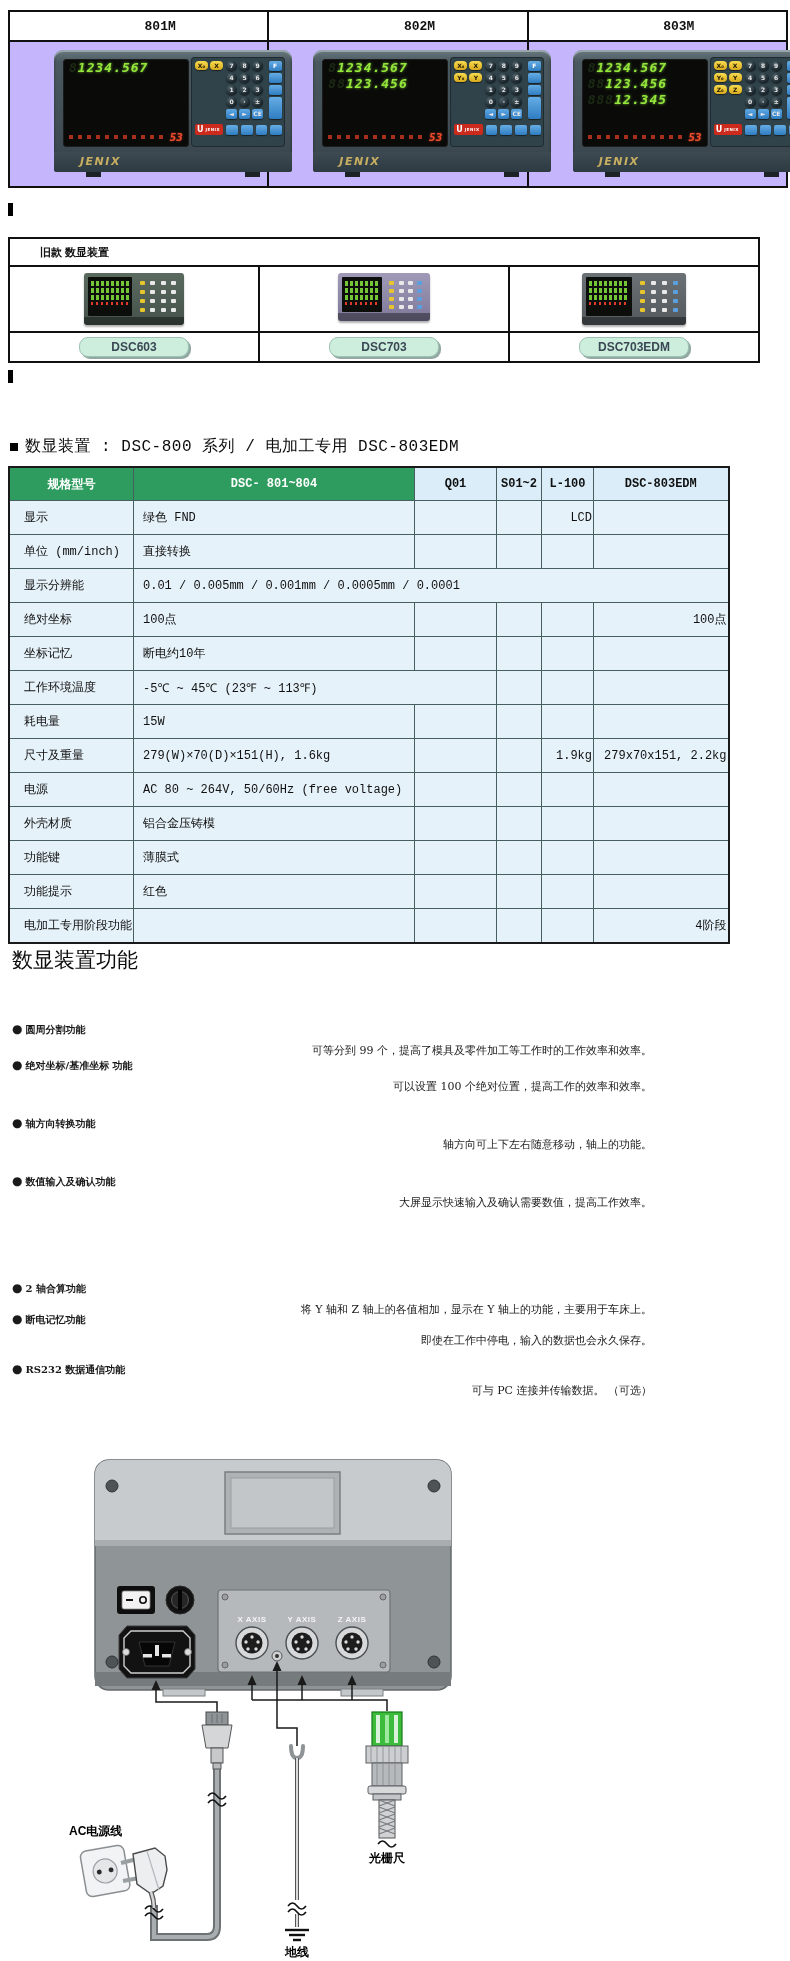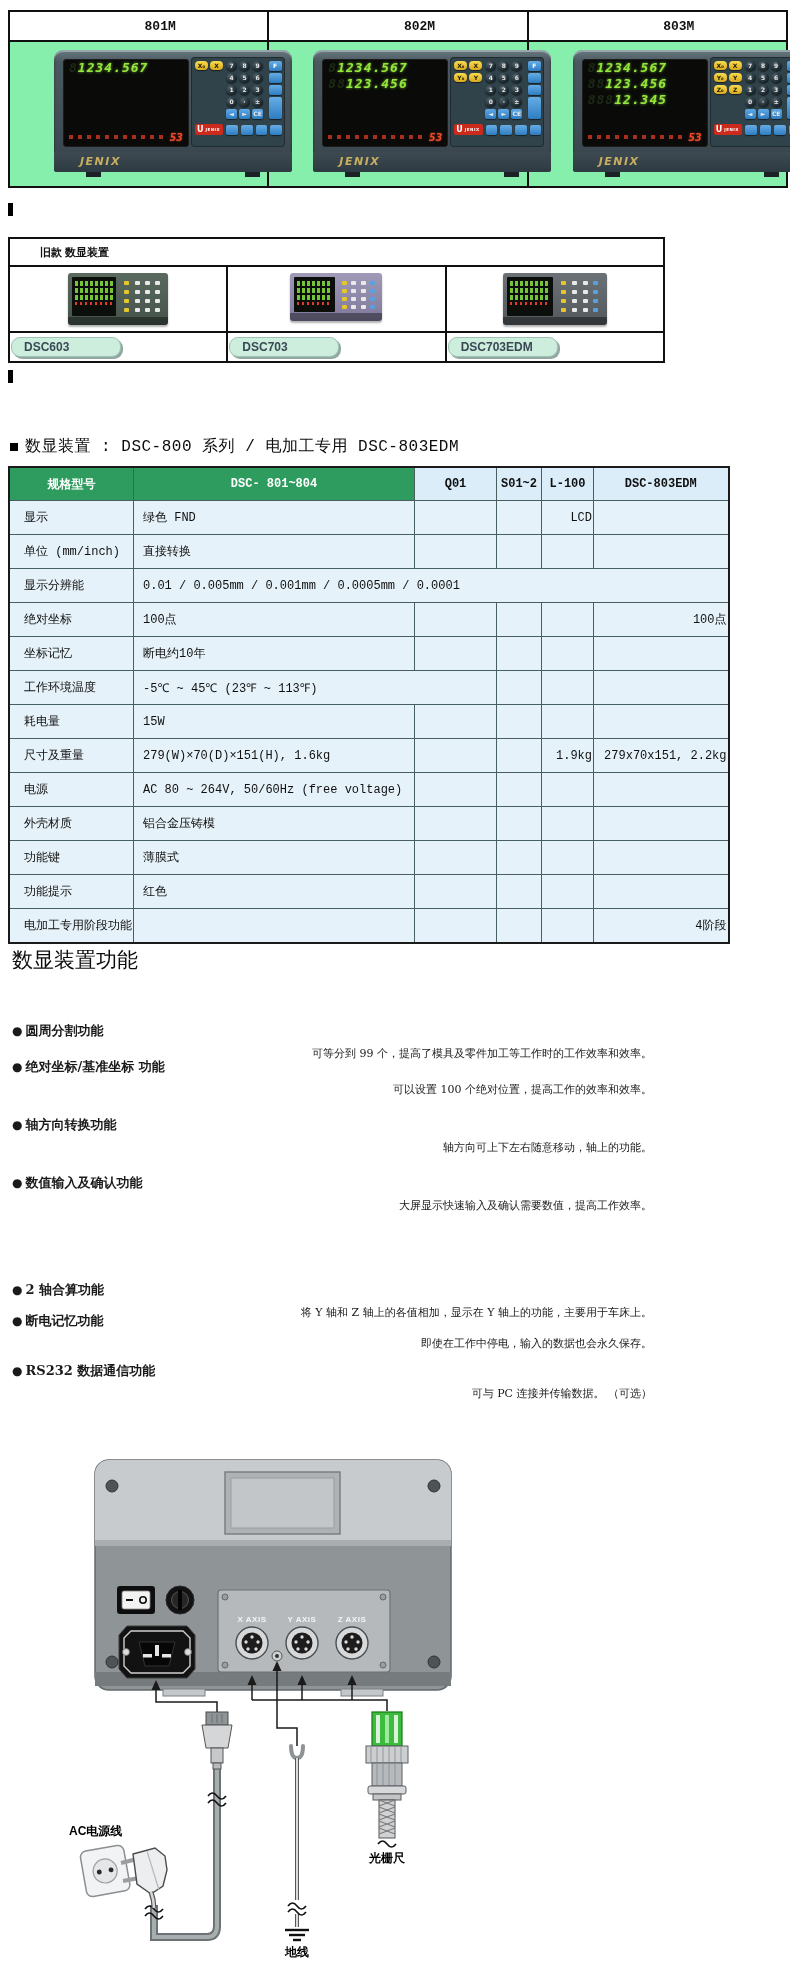--- a/index.html
+++ b/index.html
@@ -5,21 +5,21 @@
   html,body{margin:0;padding:0;background:#fff;}
   body{width:790px;height:1961px;position:relative;font-family:"Liberation Sans","DejaVu Sans",sans-serif;color:#111;}
 
   
   table{border-collapse:collapse;}
 
   
   .top-table{position:absolute;left:8px;top:10px;width:780px;table-layout:fixed;border:2px solid #101010;}
   .top-table td{border:2px solid #101010;padding-left:44px;}
   .prod-head{height:26px;text-align:center;font:bold 13px "Liberation Mono","DejaVu Sans Mono",monospace;background:#fff;}
-  .prod-cell{height:142px;background:#86efac;vertical-align:top;}
+  .prod-cell{height:142px;background:#c4b5fd;vertical-align:top;}
 
   
   .device{width:238px;height:122px;margin:7px auto 0;position:relative;border-radius:9px 9px 3px 3px;
     background:linear-gradient(#6a7980,#4a585f 10%,#404d54 65%,#36424a);
     box-shadow:inset 0 2px 0 rgba(190,205,210,.55), inset 0 -2px 3px rgba(0,0,0,.4);}
   .dev-foot{position:absolute;bottom:-5px;width:15px;height:5px;background:#1c2326;}
   .dev-foot.l{left:32px;} .dev-foot.r{right:32px;}
   .dev-screen{position:absolute;left:9px;top:9px;width:124px;height:86px;background:#0a0b09;border:1px solid #1c1c1c;border-radius:3px;overflow:hidden;}
   .seg-row{height:16px;line-height:16px;padding-left:5px;font:bold italic 13px "DejaVu Sans Mono","Liberation Mono",monospace;letter-spacing:1px;white-space:nowrap;}
   .seg-dim{color:#1d2b15;}
@@ -47,25 +47,25 @@
   .logo-u{font:bold 8px/11px "DejaVu Sans",sans-serif;font-style:normal;}
   .logo-txt{font:bold 4px/11px "DejaVu Sans",sans-serif;font-style:normal;letter-spacing:.5px;}
   .dev-base{position:absolute;left:0;right:0;bottom:0;height:20px;background:linear-gradient(#3d4a51,#2e3a41);border-radius:0 0 3px 3px;}
   .dev-brand{position:absolute;left:26px;bottom:4px;font:bold italic 11px "DejaVu Sans",sans-serif;color:#c8ae61;letter-spacing:1.5px;}
 
   
   .tick{position:absolute;left:8px;width:5px;height:13px;background:#000;}
   .tick1{top:203px;} .tick2{top:370px;}
 
   
-  .old-table{position:absolute;left:8px;top:237px;width:657px;table-layout:fixed;border:2px solid #101010;}
+  .old-table{position:absolute;left:8px;top:237px;width:752px;table-layout:fixed;border:2px solid #101010;}
   .old-table td{border:2px solid #101010;}
   .old-head{height:24px;font:bold 11px "Liberation Sans",sans-serif;padding-left:30px;background:#fff;}
   .old-cell{height:62px;background:#fff;vertical-align:top;}
-  .pill-cell{height:26px;text-align:left;background:#fff;}
+  .pill-cell{height:26px;text-align:center;background:#fff;}
   .pill{display:inline-block;min-width:84px;padding:2px 12px;background:#cdeddd;border:1px solid #9cc3b3;border-radius:9px;
     box-shadow:2px 2px 0 #93a8a2;font:bold 12px "Liberation Sans",sans-serif;color:#3a4854;}
 
   
   .mini{position:relative;margin:5px auto 0;border-radius:3px;box-shadow:0 2px 2px rgba(0,0,0,.3);}
   .mini.m603{width:100px;height:52px;background:linear-gradient(#5b6a5f,#44524a);}
   .mini.m703{width:92px;height:48px;background:linear-gradient(#a09ab8,#7f7899);}
   .mini.medm{width:104px;height:52px;background:linear-gradient(#6b7175,#53585c);}
   .mini-screen{position:absolute;left:4px;top:4px;width:44%;bottom:9px;background:#0b0e0b;border-radius:1px;padding-top:2px;box-sizing:border-box;}
   .mini-row{height:5px;margin:2px 3px;background:repeating-linear-gradient(90deg,#7ed63a 0 3px,transparent 3px 5px);opacity:.92;}
@@ -89,21 +89,21 @@
   .th-green{background:#2f9c5f;color:#fff;}
   .th-blue{background:#daedf8;color:#101010;}
   .spec-table td{height:31px;background:#e6f2f9;color:#101010;}
   td.sp-label{padding-left:14px;text-align:left;}
   td.sp-main{padding-left:9px;text-align:left;}
   td.sp-c{text-align:right;}
 
   
   .fn-title{position:absolute;left:12px;top:946px;font:400 21px "DejaVu Serif","Liberation Serif",serif;color:#0c0c0c;}
   .fn-item{position:absolute;left:12px;width:640px;font-family:"DejaVu Serif","Liberation Serif",serif;color:#1a1a1a;}
-  .fn-t{font-size:13px;font-weight:bold;}
+  .fn-t{font-size:10px;font-weight:bold;}
   .fn-t::before{content:"●";margin-right:3px;font-size:12px;}
   .fn-d{font-size:11px;margin-top:6px;padding-left:14px;text-align:right;}
   .fn-i1{top:1022px;} .fn-i2{top:1058px;} .fn-i3{top:1116px;} .fn-i4{top:1174px;}
   .fn-i5{top:1281px;} .fn-i6{top:1312px;} .fn-i7{top:1362px;}
 
   
   .rear-svg{position:absolute;left:55px;top:1450px;}
   .rear-svg text{font-family:"Liberation Sans","DejaVu Sans",sans-serif;}
   .port-label{font-size:8px;font-weight:bold;fill:#f4f4f4;letter-spacing:.5px;}
   .diag-label{font-size:12px;font-weight:bold;fill:#000;}

